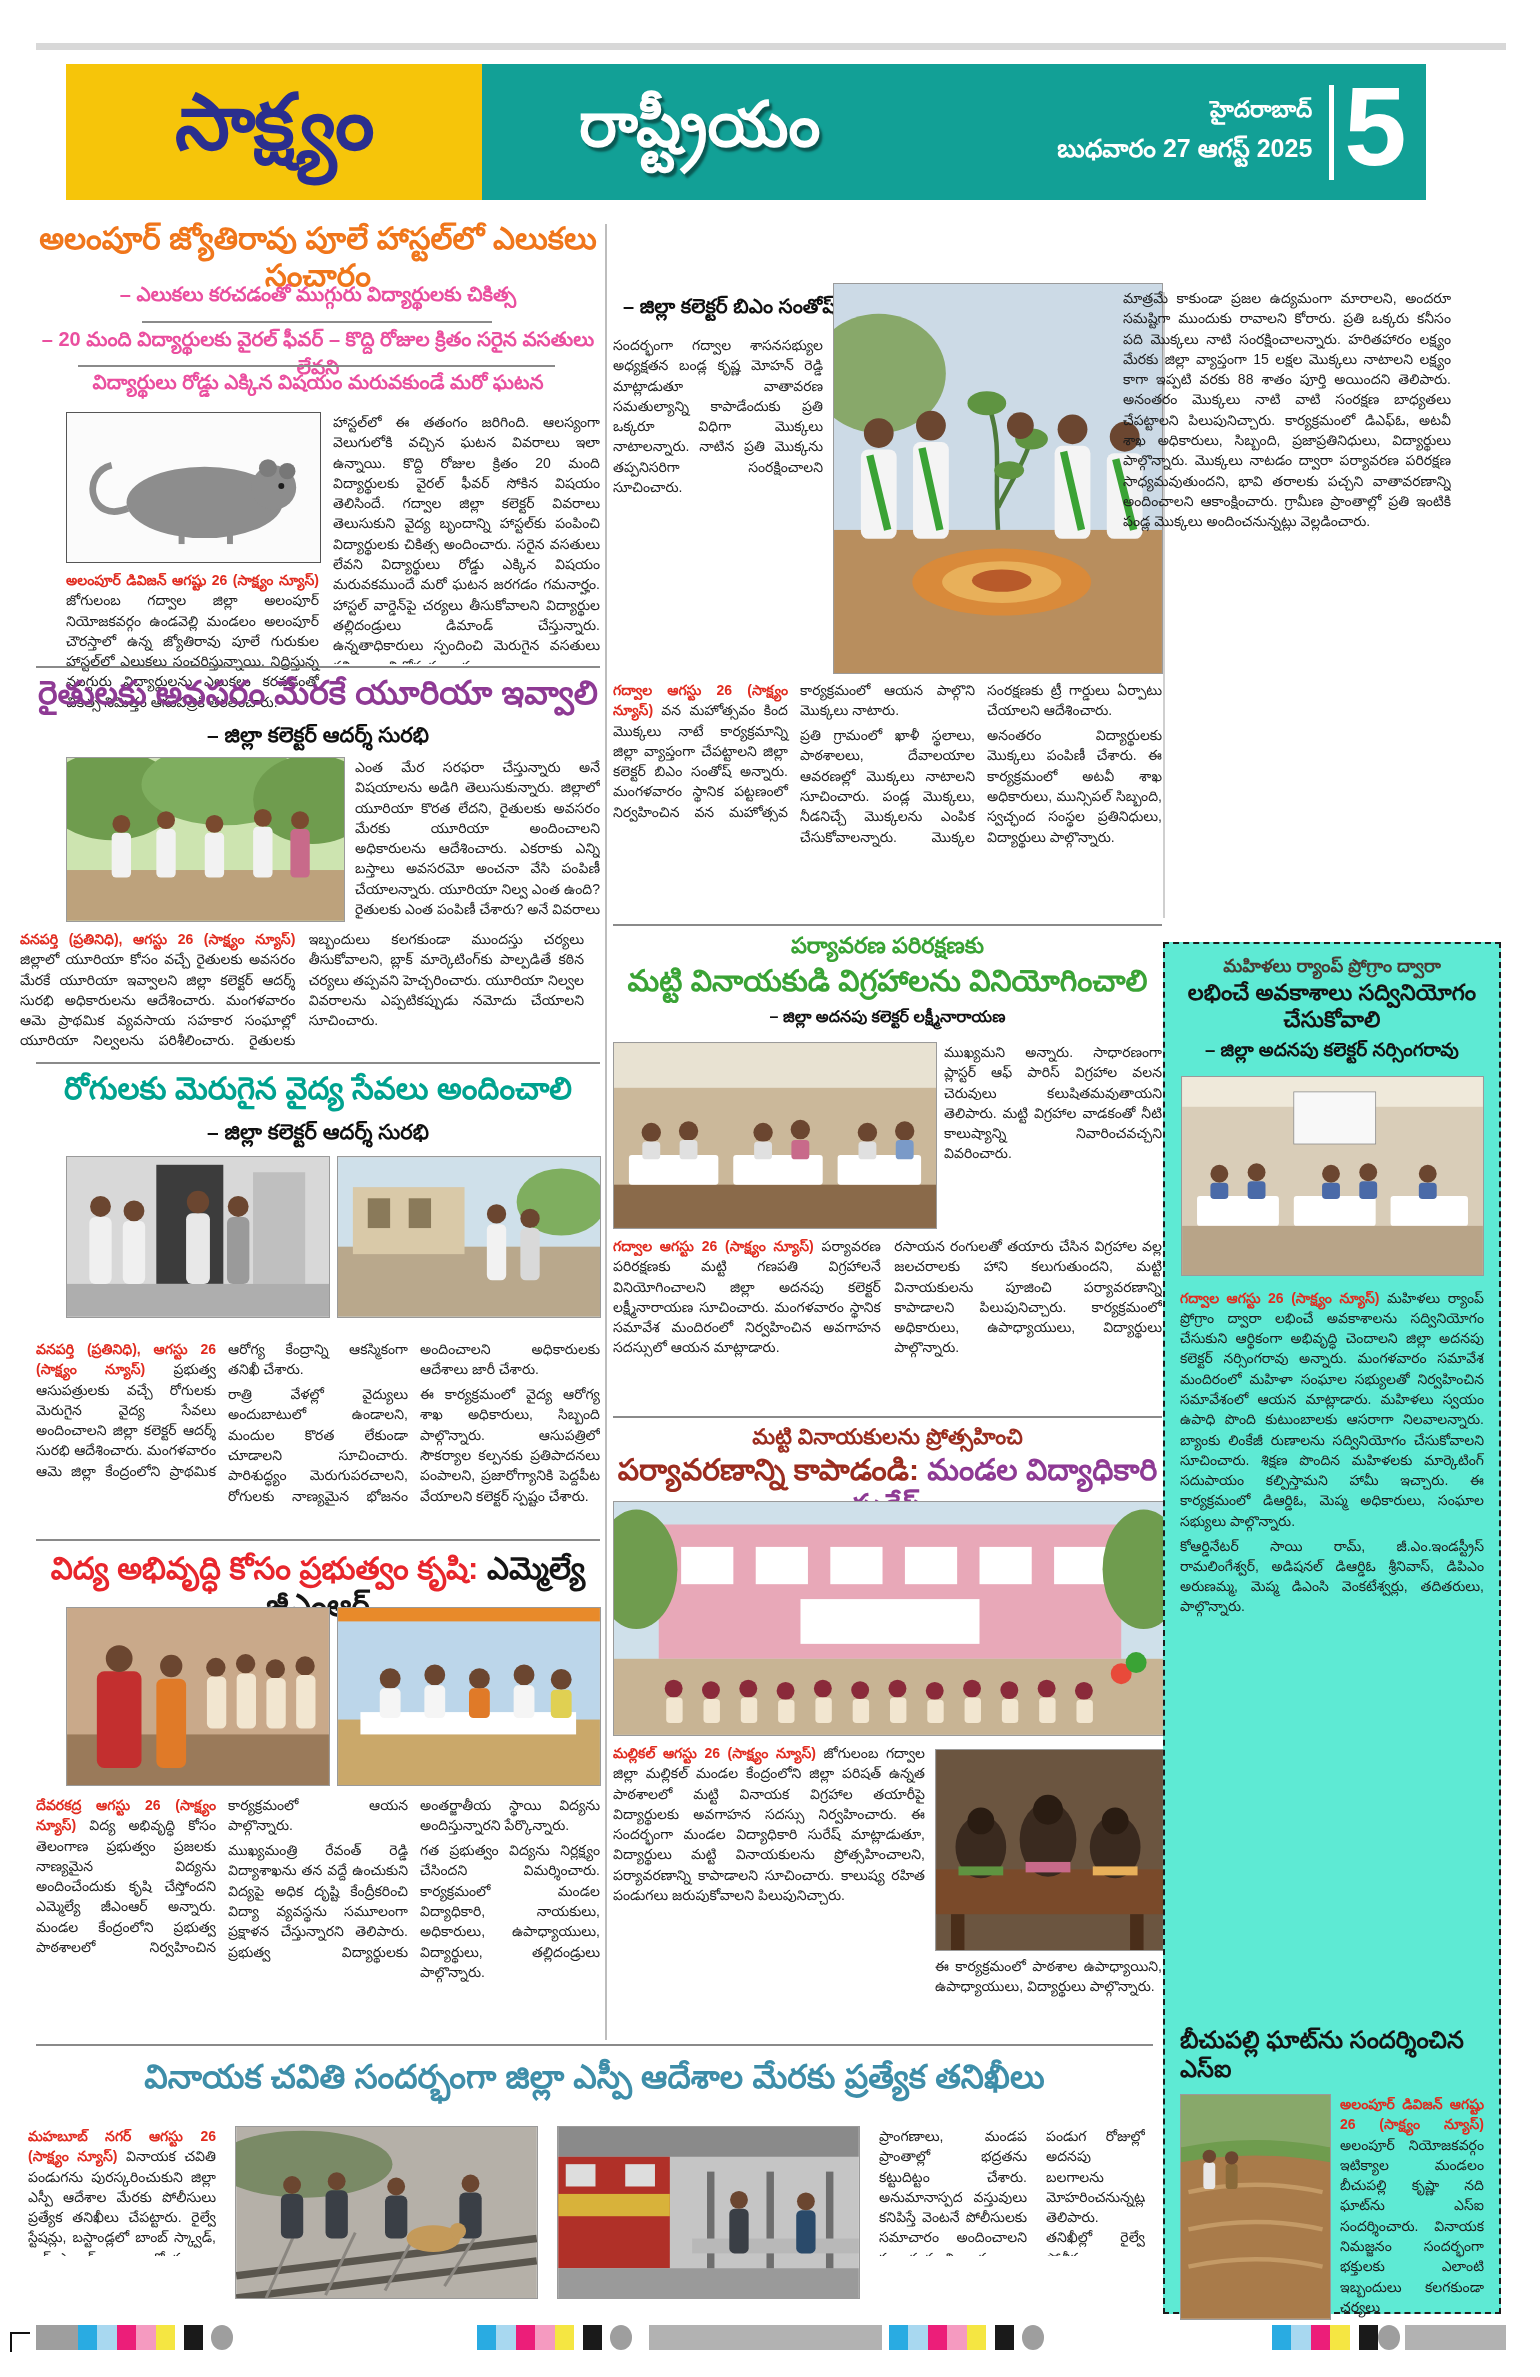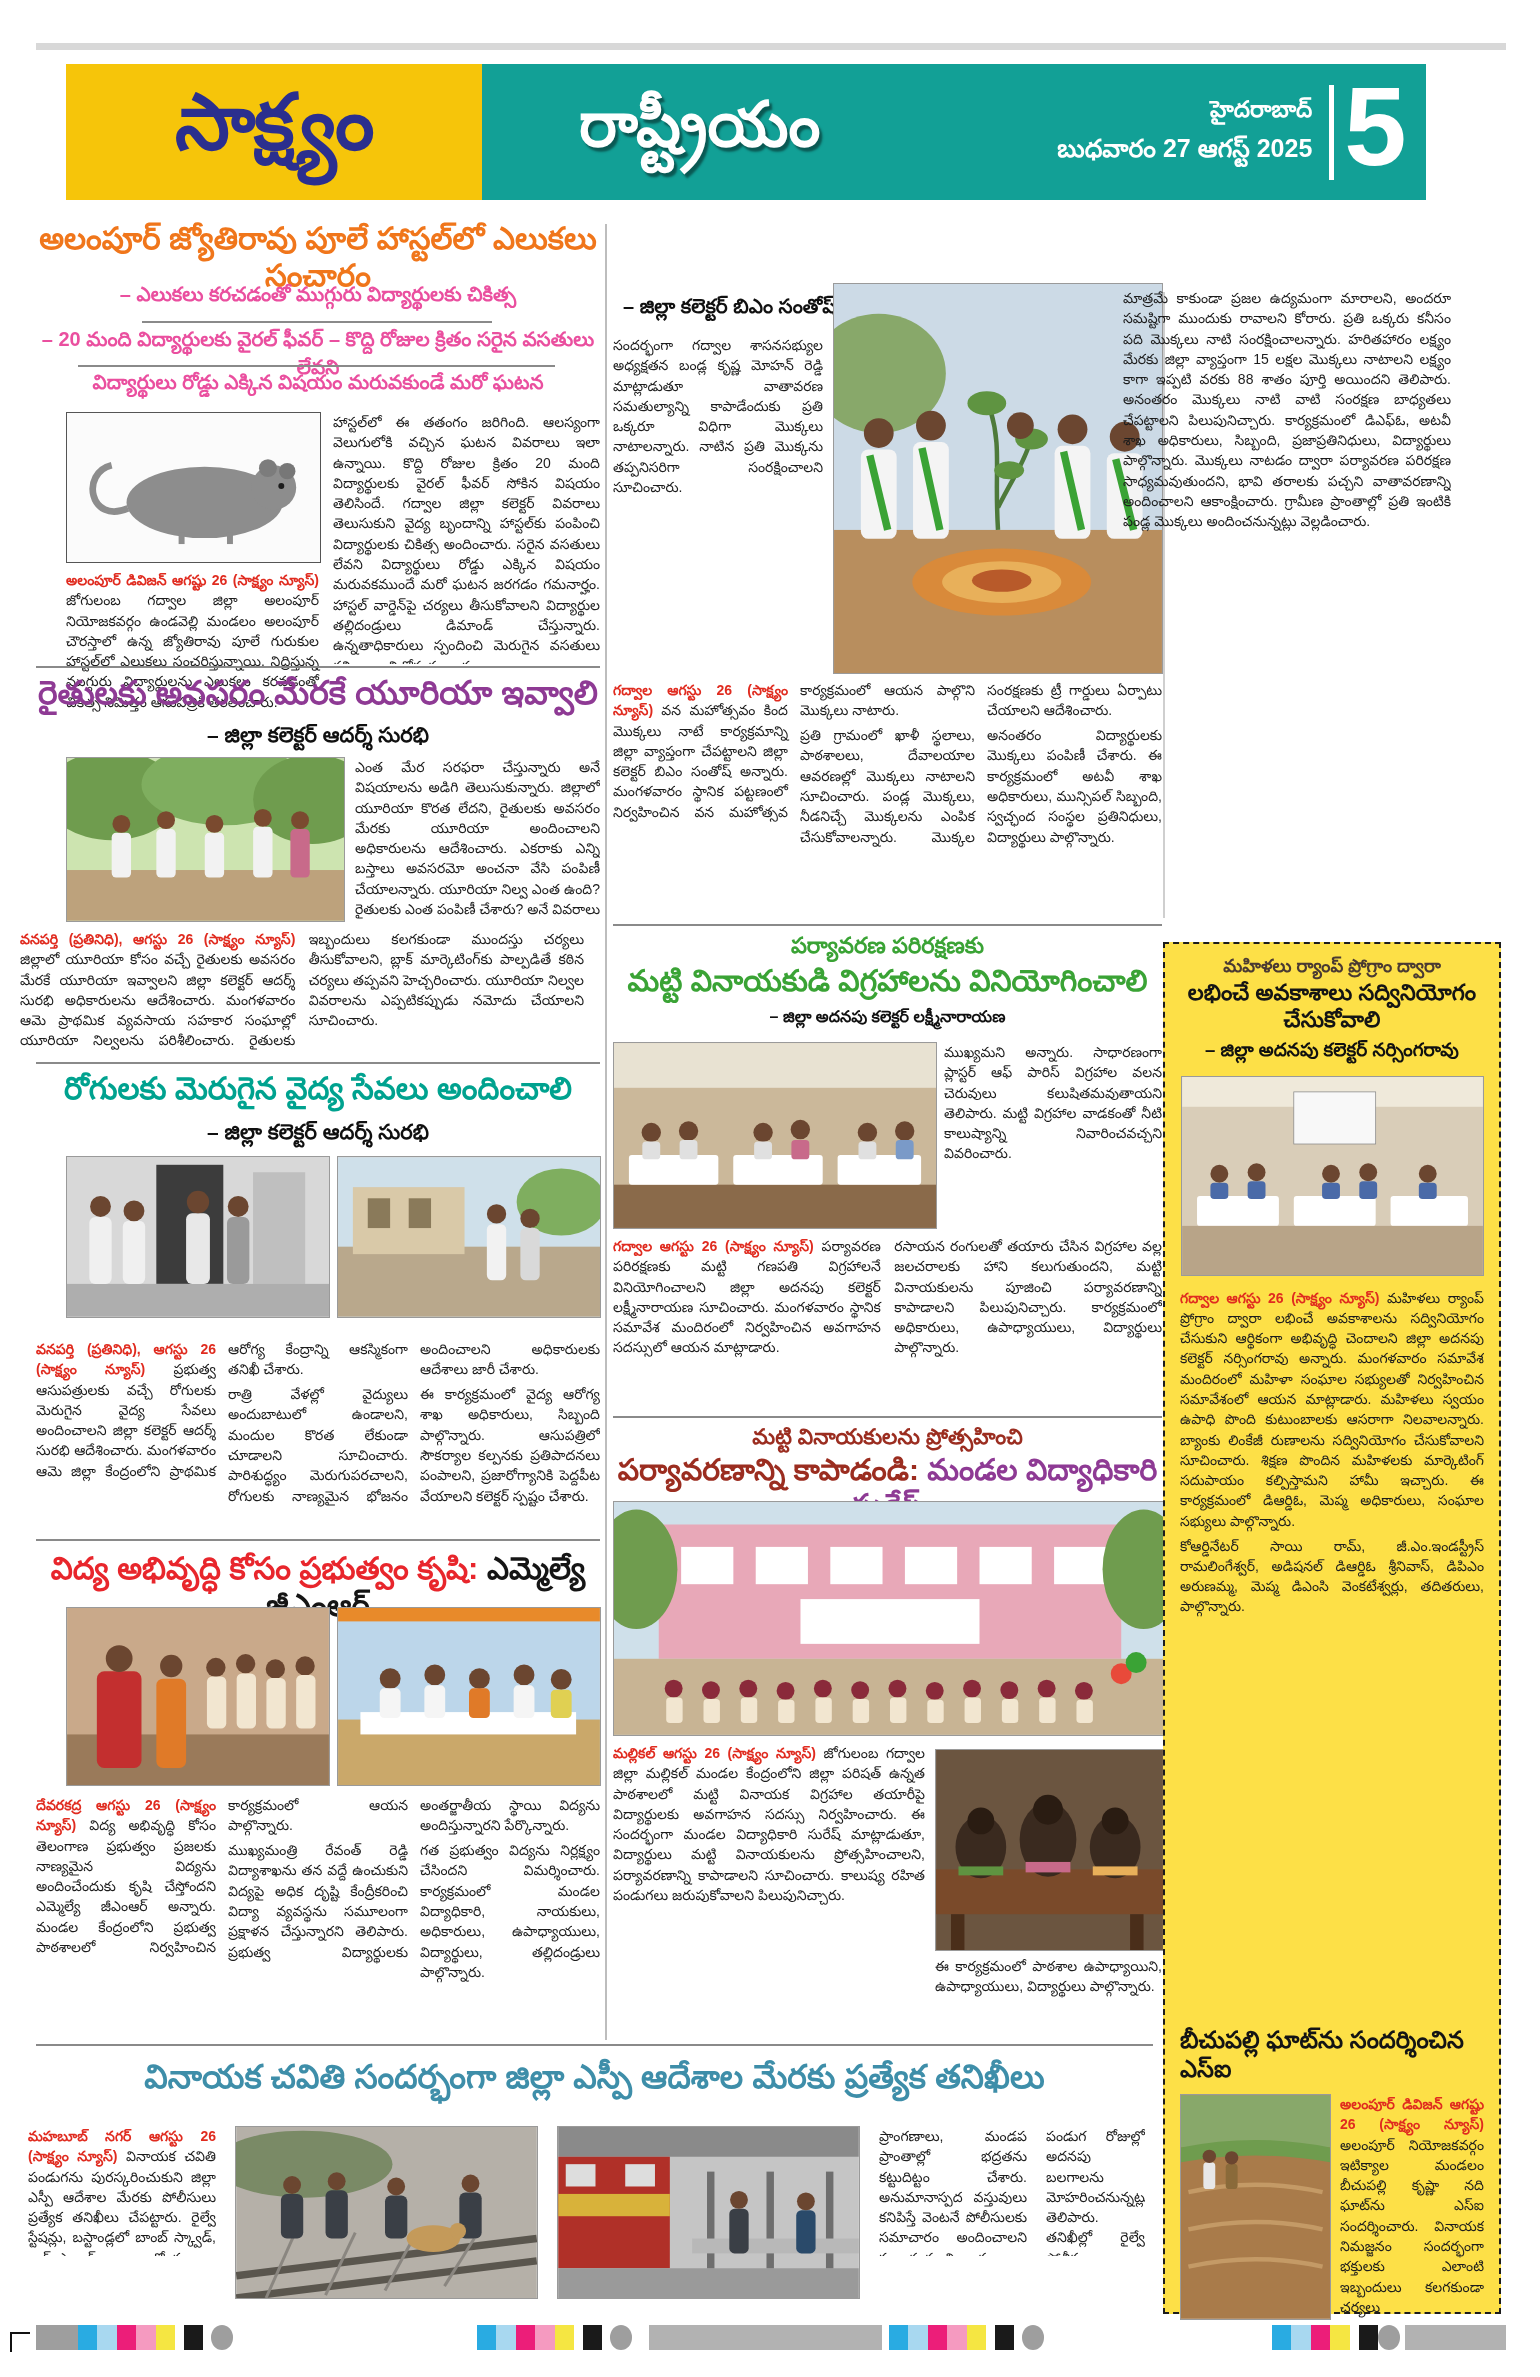--- a/index.html
+++ b/index.html
@@ -10,21 +10,21 @@
   .body-txt{font-size:14px;line-height:1.45;text-align:justify;color:#1d1d1d;}
   .body-txt p{margin:0 0 4.5px 0;}
   .dateline{color:#e02b1f;font-weight:bold;}
   .byline{font-weight:bold;color:#101010;text-align:center;}
   .rule{background:#8a8a8a;}
   .photo{position:absolute;overflow:hidden;background:#d9d9d9;border:0.7px solid #9a9a9a;}
   .photo svg{display:block;width:100%;height:100%;}
   .cols2{column-count:2;column-gap:13.4px;}
   .cols3{column-count:3;column-gap:12px;}
   .deck{font-weight:bold;text-align:center;color:#ea4f9f;}
-  .box{background:#fde047;border:2.2px dashed #1c1c1c;box-sizing:border-box;padding:12px 15px;}
+  .box{background:#5eead4;border:2.2px dashed #1c1c1c;box-sizing:border-box;padding:12px 15px;}
   .barseg{height:25px;display:inline-block;vertical-align:top;}
   .cbar{position:absolute;top:2325px;height:25px;display:flex;}
 </style>
 </head>
 <body>
 
 <div class="page">
 
   <div class="abs" style="left:36px;top:43px;width:1470px;height:6.7px;background:#d8d8d8;"></div>
 

